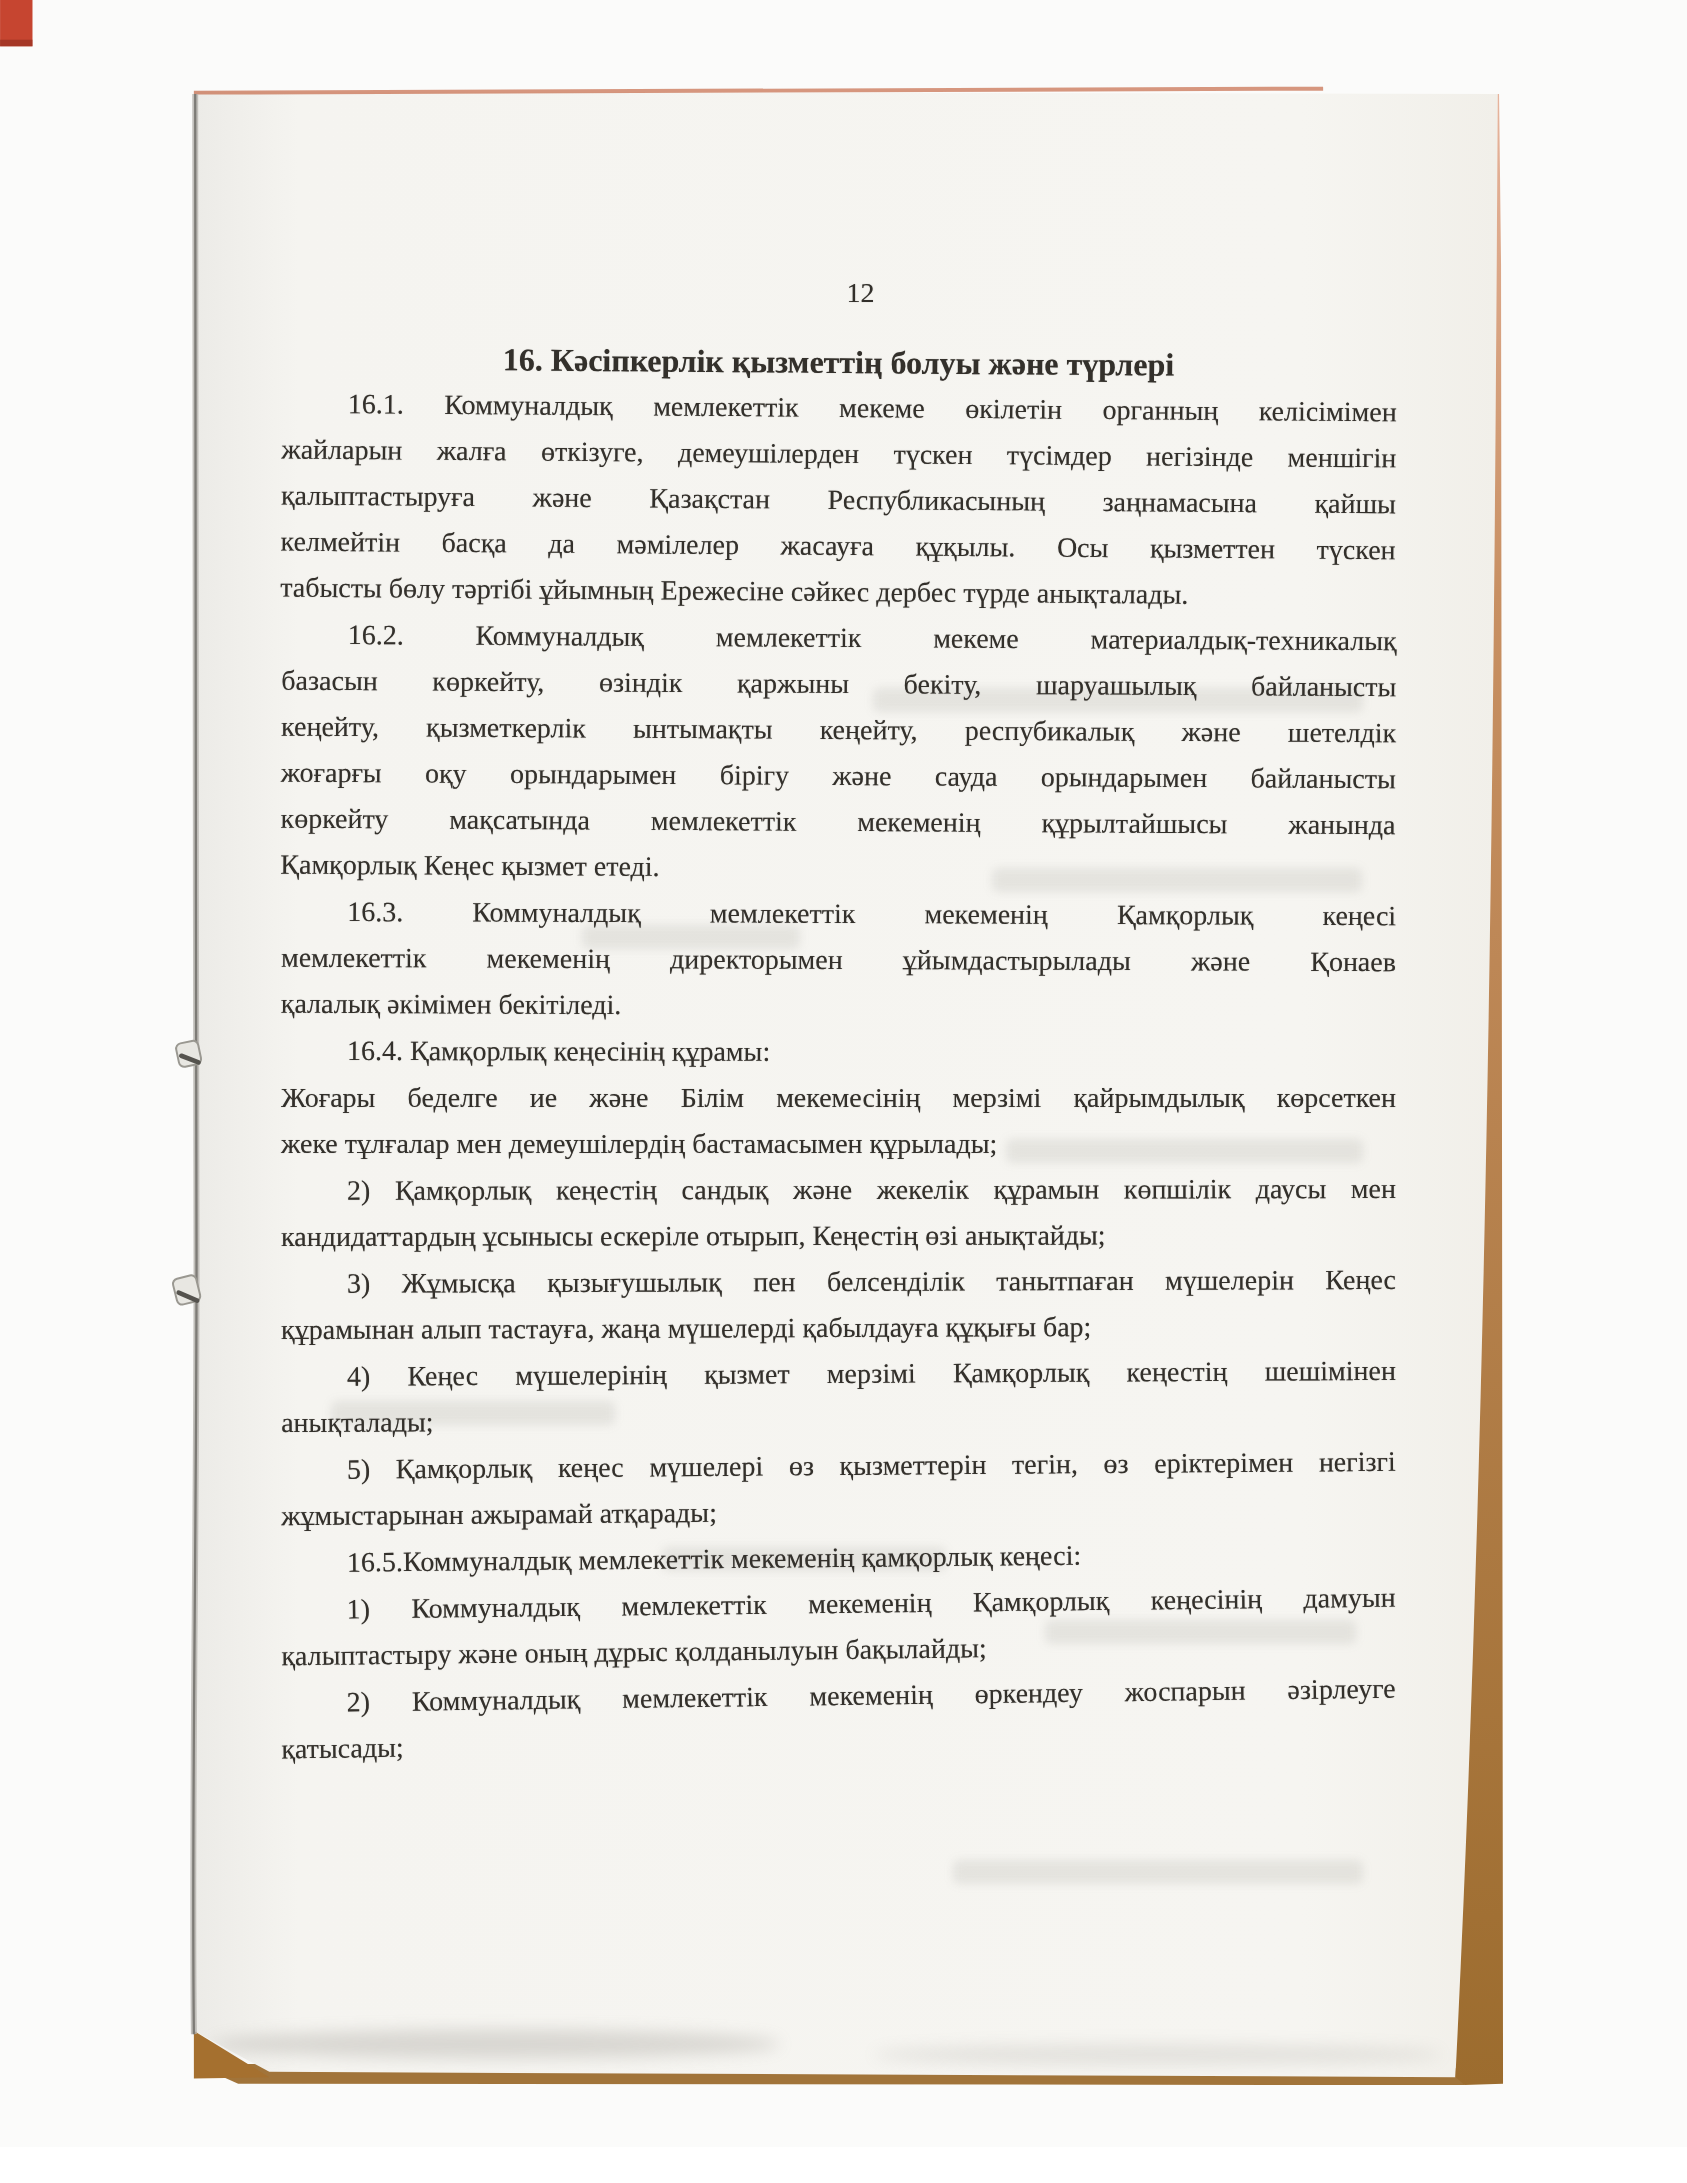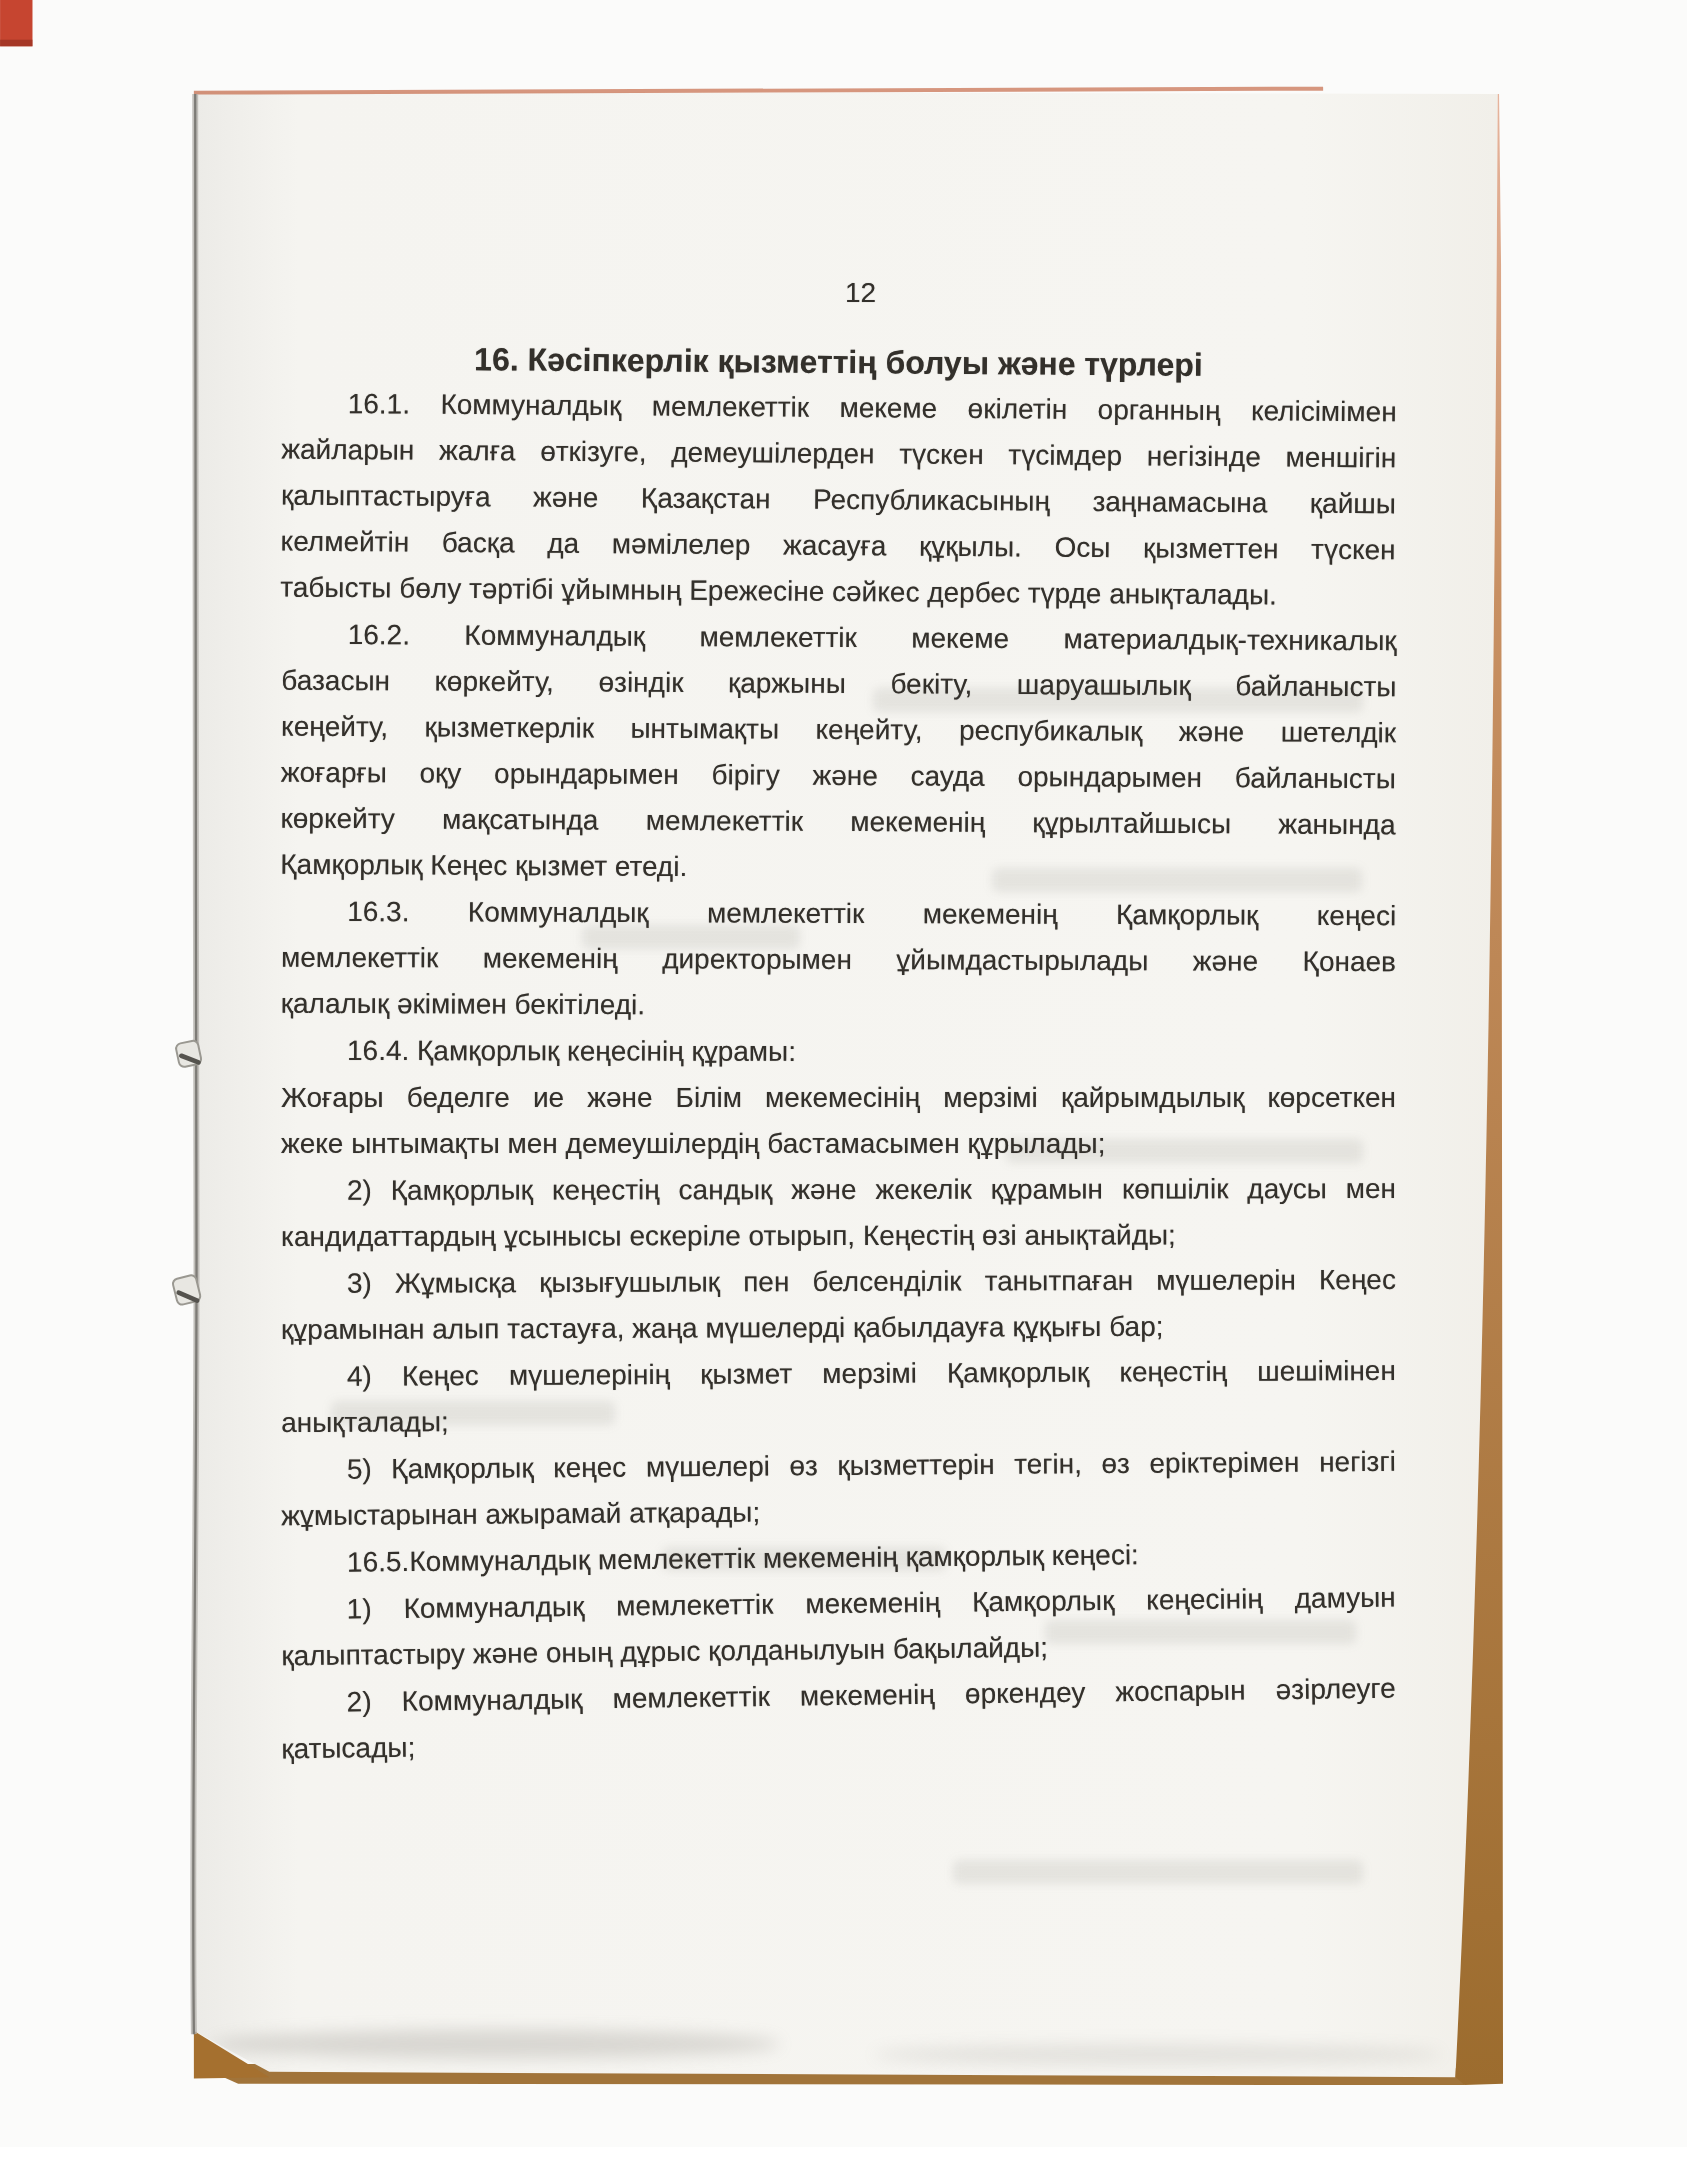--- a/index.html
+++ b/index.html
@@ -1,21 +1,21 @@
 <!DOCTYPE html>
 <html style="--ink: #33302b; --paper: #f5f4f0; --scan_bg: #fbfbfa; --wood: #a5702f; --edge_orange: #c2603c; --red_mark: #c64530;font-size:10.6px"><head>
 <meta charset="utf-8">
 <style>
   html,body{margin:0;padding:0;background:#ffffff;}
   #canvas{
     position:relative;
     width:1687px;height:2147px;
     overflow:hidden;
     background:var(--scan_bg,#fbfbfa);
-    font-family:Liberation Sans, sans-serif;
+    font-family:Liberation Serif, serif;
   }
   #edges{position:absolute;left:0;top:0;z-index:1;}
   .wood{fill:var(--wood,#a5702f);}
   .wood-band{fill:#a1743a;}
   .staple-line{stroke:#55534e;stroke-width:7;stroke-linecap:round;fill:none;}
 
   
   #text-layer{
     position:absolute;z-index:3;
     left:281px;top:270px;width:1115px;
@@ -127,21 +127,21 @@
         <div class="block" style="transform: rotate(0.23deg);">
           <div class="line first just">16.3. Коммуналдық мемлекеттік мекеменің Қамқорлық кеңесі</div>
           <div class="line just">мемлекеттік мекеменің директорымен ұйымдастырылады және Қонаев</div>
           <div class="line last">қалалық әкімімен бекітіледі.</div>
         </div>
         <div class="block" style="transform: rotate(0.12deg);">
           <div class="line first last">16.4. Қамқорлық кеңесінің құрамы:</div>
         </div>
         <div class="block" style="transform: rotate(0.01deg);">
           <div class="line just">Жоғары беделге ие және Білім мекемесінің мерзімі қайрымдылық көрсеткен</div>
-          <div class="line last">жеке ынтымақты мен демеушілердің бастамасымен құрылады;</div>
+          <div class="line last">жеке тұлғалар мен демеушілердің бастамасымен құрылады;</div>
         </div>
         <div class="block" style="transform: rotate(-0.1deg);">
           <div class="line first just">2) Қамқорлық кеңестің сандық және жекелік құрамын көпшілік даусы мен</div>
           <div class="line last">кандидаттардың ұсынысы ескеріле отырып, Кеңестің өзі анықтайды;</div>
         </div>
         <div class="block" style="transform: rotate(-0.21deg);">
           <div class="line first just">3) Жұмысқа қызығушылық пен белсенділік танытпаған мүшелерін Кеңес</div>
           <div class="line last">құрамынан алып тастауға, жаңа мүшелерді қабылдауға құқығы бар;</div>
         </div>
         <div class="block" style="transform: rotate(-0.32deg);">

